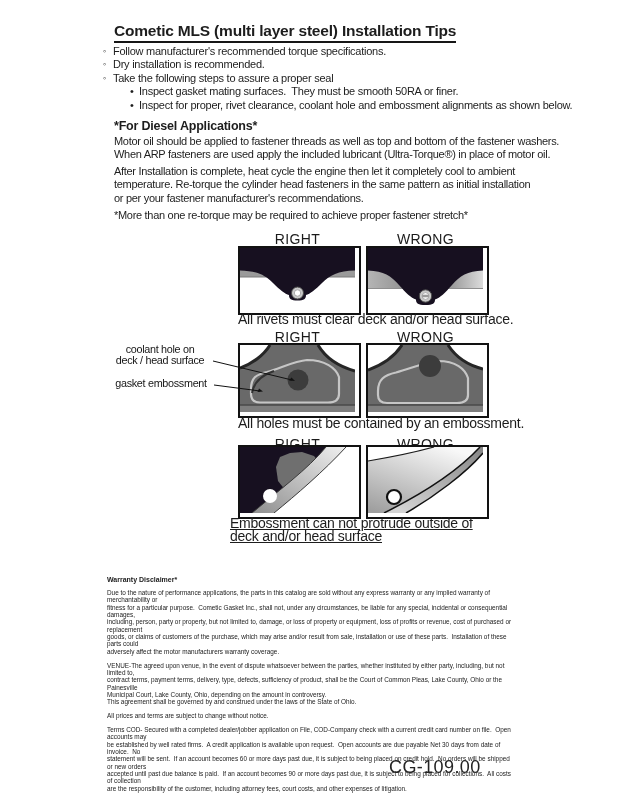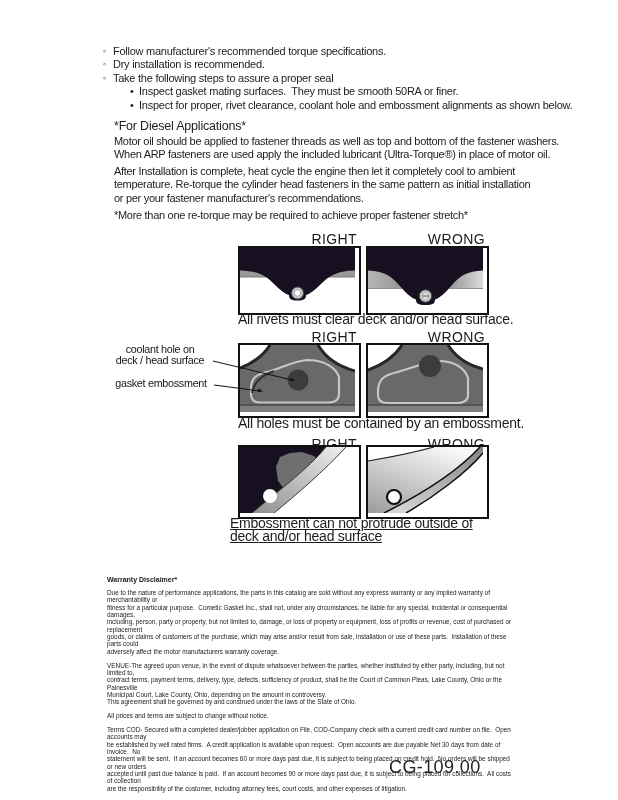--- a/index.html
+++ b/index.html
@@ -16,46 +16,47 @@
   }
 
   
   .tips { left:103px; top:45px; width:490px; font-size:11px; letter-spacing:-0.25px; }
   .tip-row { display:flex; line-height:13.4px; white-space:pre-wrap; }
   .tip-row .marker { width:10px; flex:0 0 10px; font-size:9px; line-height:13.4px; }
   .tip-row.sub { margin-left:27px; }
   .tip-row.sub .marker { width:9px; flex:0 0 9px; font-size:11px; }
 
   
-  .diesel-heading { left:114px; top:119px; font-size:12.5px; font-weight:normal; letter-spacing:-0.2px; }
+  .diesel-heading { left:114px; top:119px; font-size:12.5px; font-weight:bold; letter-spacing:-0.2px; }
   .body-para { left:114px; font-size:11px; line-height:13.4px; letter-spacing:-0.3px; white-space:pre-wrap; width:480px; }
   .p1 { top:135px; }
   .p2 { top:165px; }
   .note { top:209px; }
 
   
-  .dg-label { width:119px; text-align:right; font-size:14px; letter-spacing:0.4px; color:#1b1b1b; }
+  .dg-label { width:119px; text-align:center; font-size:14px; letter-spacing:0.4px; color:#1b1b1b; }
   .panel { border:2px solid #121212; background:#fff; line-height:0; }
   .caption { font-size:14px; letter-spacing:-0.25px; line-height:13px; }
   .callout { text-align:center; font-size:10.8px; line-height:11.4px; letter-spacing:-0.3px; color:#161616; }
   .leader-svg { pointer-events:none; z-index:5; }
 
   
   .warranty { left:107px; top:576px; width:410px; color:#222; }
   .warranty h4 { margin:0 0 6px 0; font-size:7px; letter-spacing:0; }
   .warranty p { margin:0 0 6.5px 0; font-size:6.4px; line-height:7.35px; white-space:pre-wrap; letter-spacing:0; }
   .warranty p.tight { margin-bottom:0; }
 
   .doc-code { left:389px; top:757px; font-size:18px; letter-spacing:0.4px; color:#242424; }
 </style>
 </head>
 <body>
 
 <div class="page">
 
+  <div class="abs title">Cometic MLS (multi layer steel) Installation Tips</div>
 
   <div class="abs tips">
     <div class="tip-row">
       <span class="marker">◦</span>
       <span>Follow manufacturer's recommended torque specifications.</span>
     </div>
     <div class="tip-row">
       <span class="marker">◦</span>
       <span>Dry installation is recommended.</span>
     </div>

